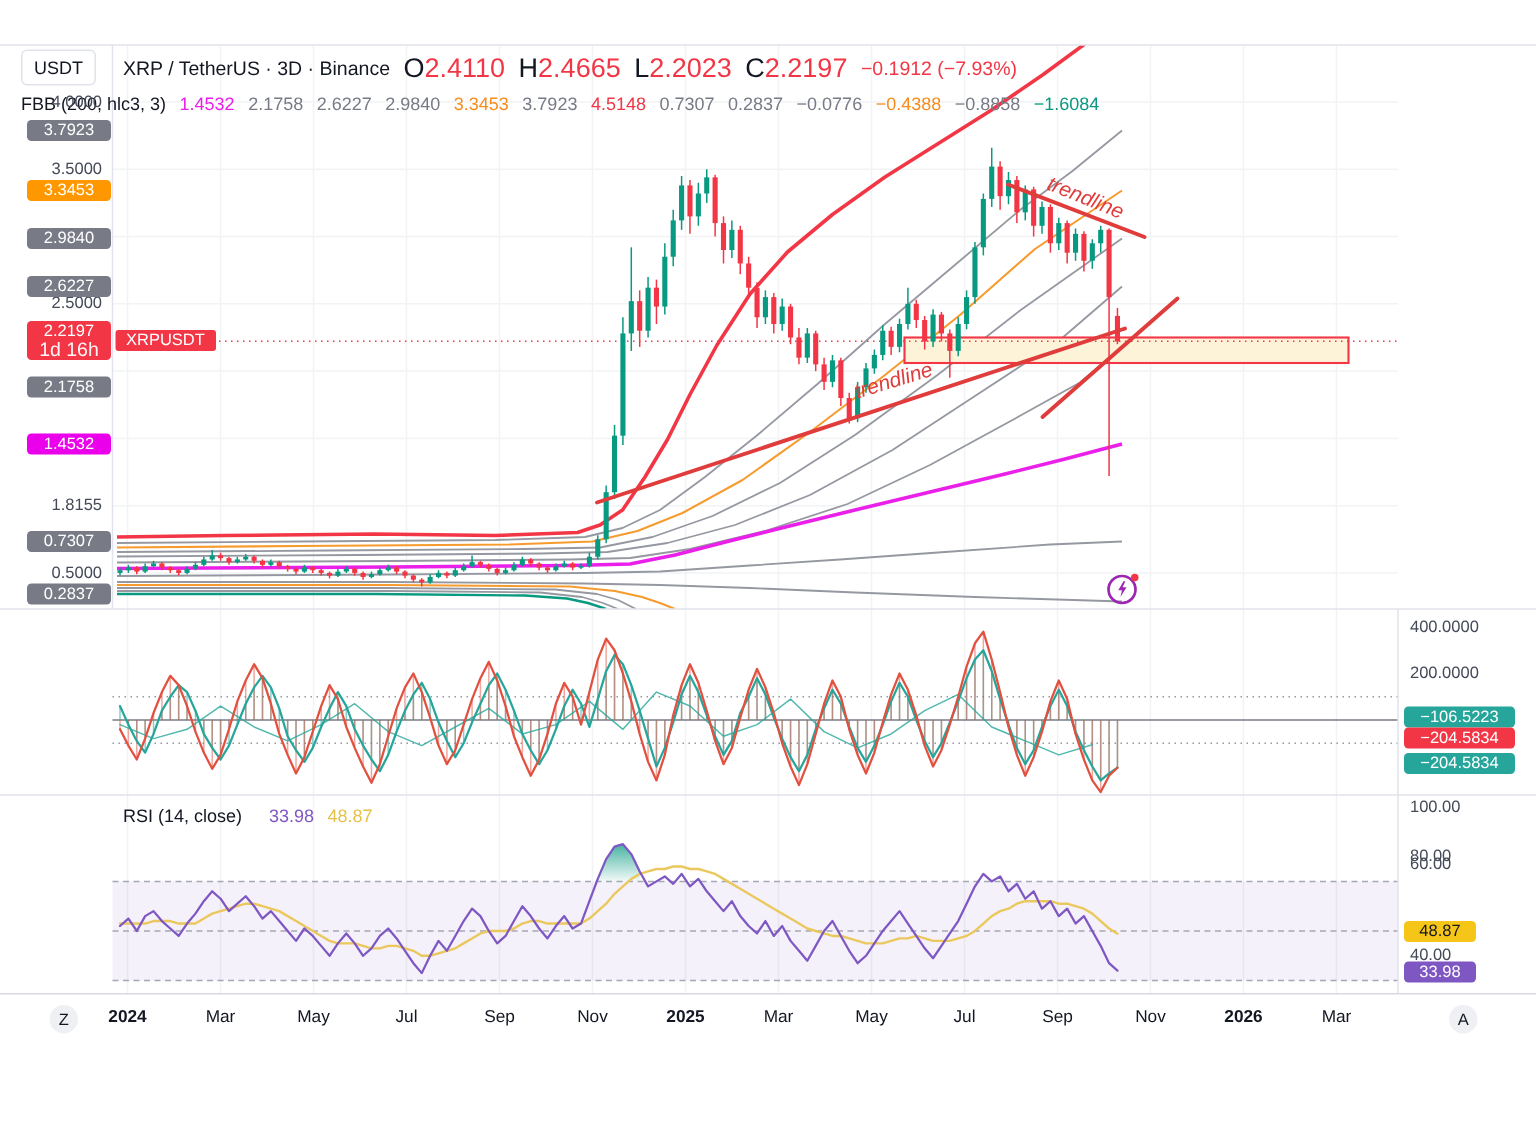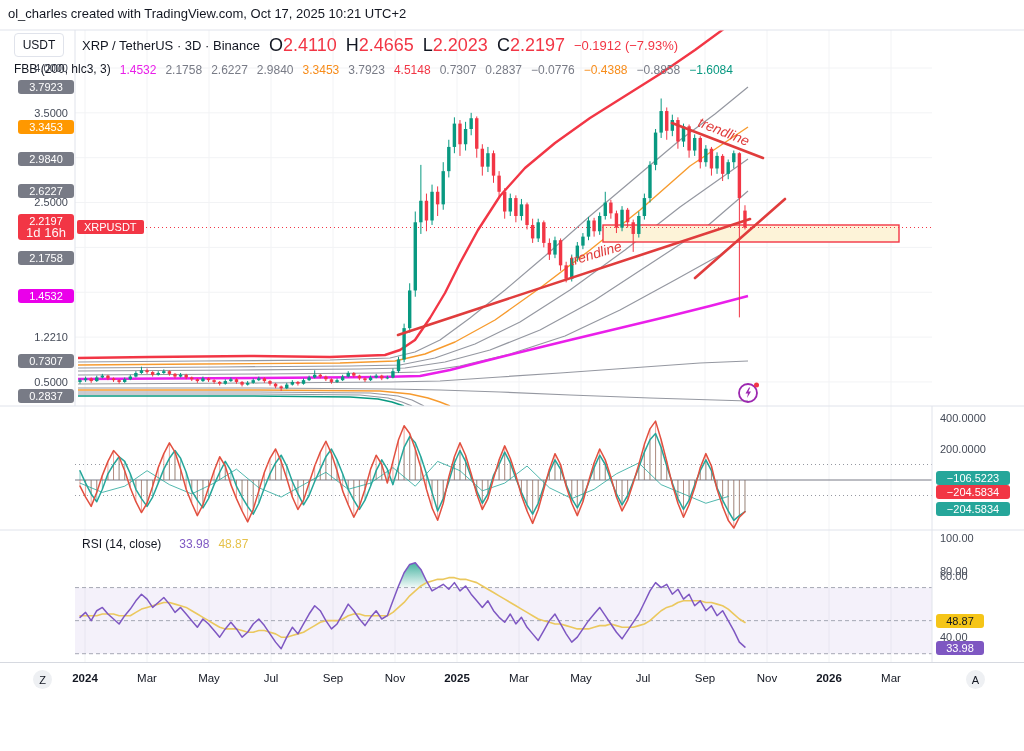--- a/index.html
+++ b/index.html
@@ -42,21 +42,20 @@
   #flash-btn{position:absolute;left:737px;top:380px;width:24px;height:24px;}
   
   #footer{position:absolute;left:0;top:696px;width:1024px;height:55px;background:#fff;}
   #brand{position:absolute;left:66px;top:14px;font-size:21px;font-weight:800;color:#131722;letter-spacing:-.3px;}
   #tv-mark{position:absolute;left:33px;top:16px;}
 </style>
 </head>
 <body>
 
 <div id="stage">
-  <div id="credit">ol_charles created with TradingView.com, Oct 17, 2025 10:21 UTC+2</div>
 
   <svg id="chart-svg" width="1024" height="751">
       <line x1="85" x2="85" y1="30" y2="662" stroke="#f2f3f5" stroke-width="1"></line>
       <line x1="147" x2="147" y1="30" y2="662" stroke="#f2f3f5" stroke-width="1"></line>
       <line x1="209" x2="209" y1="30" y2="662" stroke="#f2f3f5" stroke-width="1"></line>
       <line x1="271" x2="271" y1="30" y2="662" stroke="#f2f3f5" stroke-width="1"></line>
       <line x1="333" x2="333" y1="30" y2="662" stroke="#f2f3f5" stroke-width="1"></line>
       <line x1="395" x2="395" y1="30" y2="662" stroke="#f2f3f5" stroke-width="1"></line>
       <line x1="457" x2="457" y1="30" y2="662" stroke="#f2f3f5" stroke-width="1"></line>
       <line x1="519" x2="519" y1="30" y2="662" stroke="#f2f3f5" stroke-width="1"></line>
@@ -621,21 +620,21 @@
     <div class="lg-row">
       <span class="lg-sm">FBB (200, hlc3, 3)</span>
       <span id="fbb-values"><span style="color: rgb(233, 30, 233);">1.4532</span><span style="color: rgb(120, 123, 134);">2.1758</span><span style="color: rgb(120, 123, 134);">2.6227</span><span style="color: rgb(120, 123, 134);">2.9840</span><span style="color: rgb(247, 140, 26);">3.3453</span><span style="color: rgb(120, 123, 134);">3.7923</span><span style="color: rgb(242, 54, 69);">4.5148</span><span style="color: rgb(120, 123, 134);">0.7307</span><span style="color: rgb(120, 123, 134);">0.2837</span><span style="color: rgb(120, 123, 134);">−0.0776</span><span style="color: rgb(247, 140, 26);">−0.4388</span><span style="color: rgb(120, 123, 134);">−0.8858</span><span style="color: rgb(8, 153, 129);">−1.6084</span></span>
     </div>
   </div>
 
   <div id="axis-left">
       <div class="ax-left" style="top: 68px;">4.0000</div>
       <div class="ax-left" style="top: 113px;">3.5000</div>
       <div class="ax-left" style="top: 202px;">2.5000</div>
-      <div class="ax-left" style="top: 337px;">1.2210</div>
+      <div class="ax-left" style="top: 337px;">1.8155</div>
       <div class="ax-left" style="top: 382px;">0.5000</div>
       <div class="badge badge-left" style="top: 87px; background: rgb(120, 123, 134);">3.7923</div>
       <div class="badge badge-left" style="top: 127px; background: rgb(255, 152, 0);">3.3453</div>
       <div class="badge badge-left" style="top: 159px; background: rgb(120, 123, 134);">2.9840</div>
       <div class="badge badge-left" style="top: 191px; background: rgb(120, 123, 134);">2.6227</div>
       <div class="badge badge-left" style="top: 258px; background: rgb(120, 123, 134);">2.1758</div>
       <div class="badge badge-left" style="top: 296px; background: rgb(234, 0, 234);">1.4532</div>
       <div class="badge badge-left" style="top: 361px; background: rgb(120, 123, 134);">0.7307</div>
       <div class="badge badge-left" style="top: 396px; background: rgb(120, 123, 134);">0.2837</div>
     </div>

